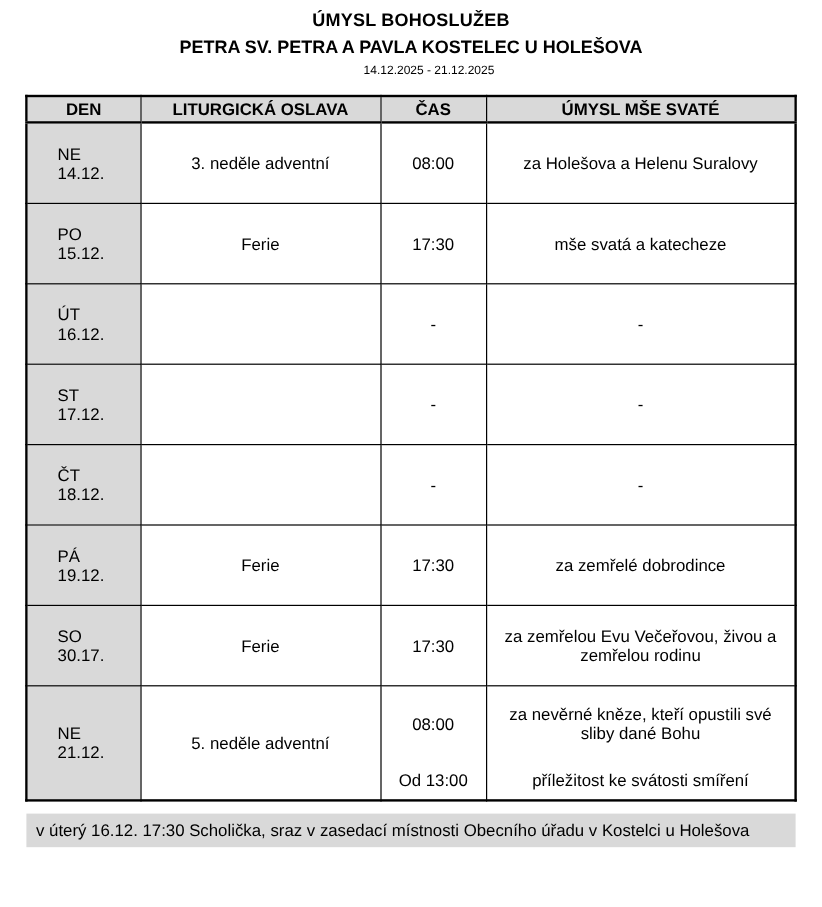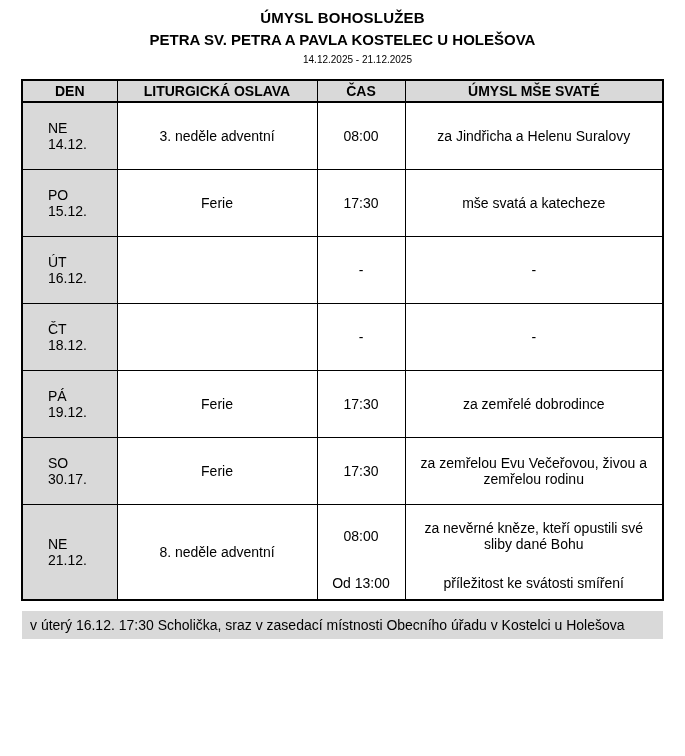--- a/index.html
+++ b/index.html
@@ -120,30 +120,36 @@
           <th>LITURGICKÁ OSLAVA</th>
           <th>ČAS</th>
           <th>ÚMYSL MŠE SVATÉ</th>
         </tr>
     </thead>
     <tbody id="schedule-body">
         <tr>
           <td class="den"><span class="day">NE</span><span class="date">14.12.</span></td>
           <td class="oslava">3. neděle adventní</td>
           <td class="cas">08:00</td>
-          <td class="umysl">za Jindřicha a Helenu Suralovy</td>
+          <td class="umysl">za Holešova a Helenu Suralovy</td>
         </tr>
         <tr>
           <td class="den"><span class="day">PO</span><span class="date">15.12.</span></td>
           <td class="oslava">Ferie</td>
           <td class="cas">17:30</td>
           <td class="umysl">mše svatá a katecheze</td>
         </tr>
         <tr>
           <td class="den"><span class="day">ÚT</span><span class="date">16.12.</span></td>
+          <td class="oslava"></td>
+          <td class="cas">-</td>
+          <td class="umysl">-</td>
+        </tr>
+        <tr>
+          <td class="den"><span class="day">ST</span><span class="date">17.12.</span></td>
           <td class="oslava"></td>
           <td class="cas">-</td>
           <td class="umysl">-</td>
         </tr>
         <tr>
           <td class="den"><span class="day">ČT</span><span class="date">18.12.</span></td>
           <td class="oslava"></td>
           <td class="cas">-</td>
           <td class="umysl">-</td>
         </tr>
@@ -154,21 +160,21 @@
           <td class="umysl">za zemřelé dobrodince</td>
         </tr>
         <tr>
           <td class="den"><span class="day">SO</span><span class="date">30.17.</span></td>
           <td class="oslava">Ferie</td>
           <td class="cas">17:30</td>
           <td class="umysl">za zemřelou Evu Večeřovou, živou a zemřelou rodinu</td>
         </tr>
         <tr class="double">
           <td class="den"><span class="day">NE</span><span class="date">21.12.</span></td>
-          <td class="oslava">8. neděle adventní</td>
+          <td class="oslava">5. neděle adventní</td>
           <td class="cas double-cell">
             <div class="cell-top">08:00</div>
             <div class="cell-bottom">Od 13:00</div>
           </td>
           <td class="umysl double-cell">
             <div class="cell-top">za nevěrné kněze, kteří opustili své sliby dané Bohu</div>
             <div class="cell-bottom">příležitost ke svátosti smíření</div>
           </td>
         </tr>
       </tbody>

